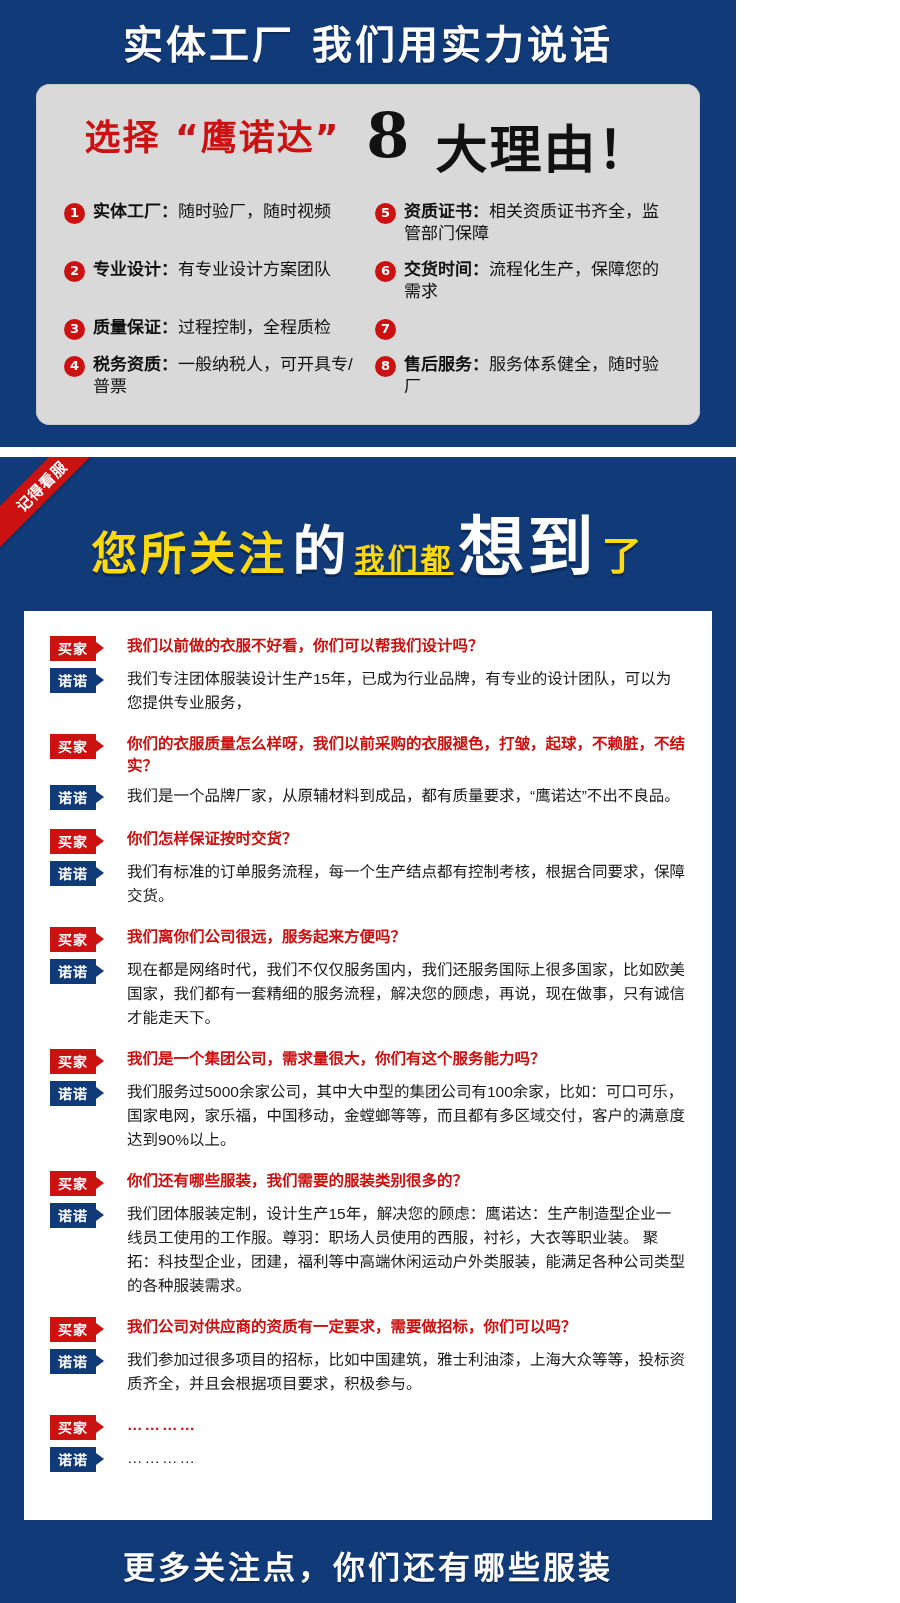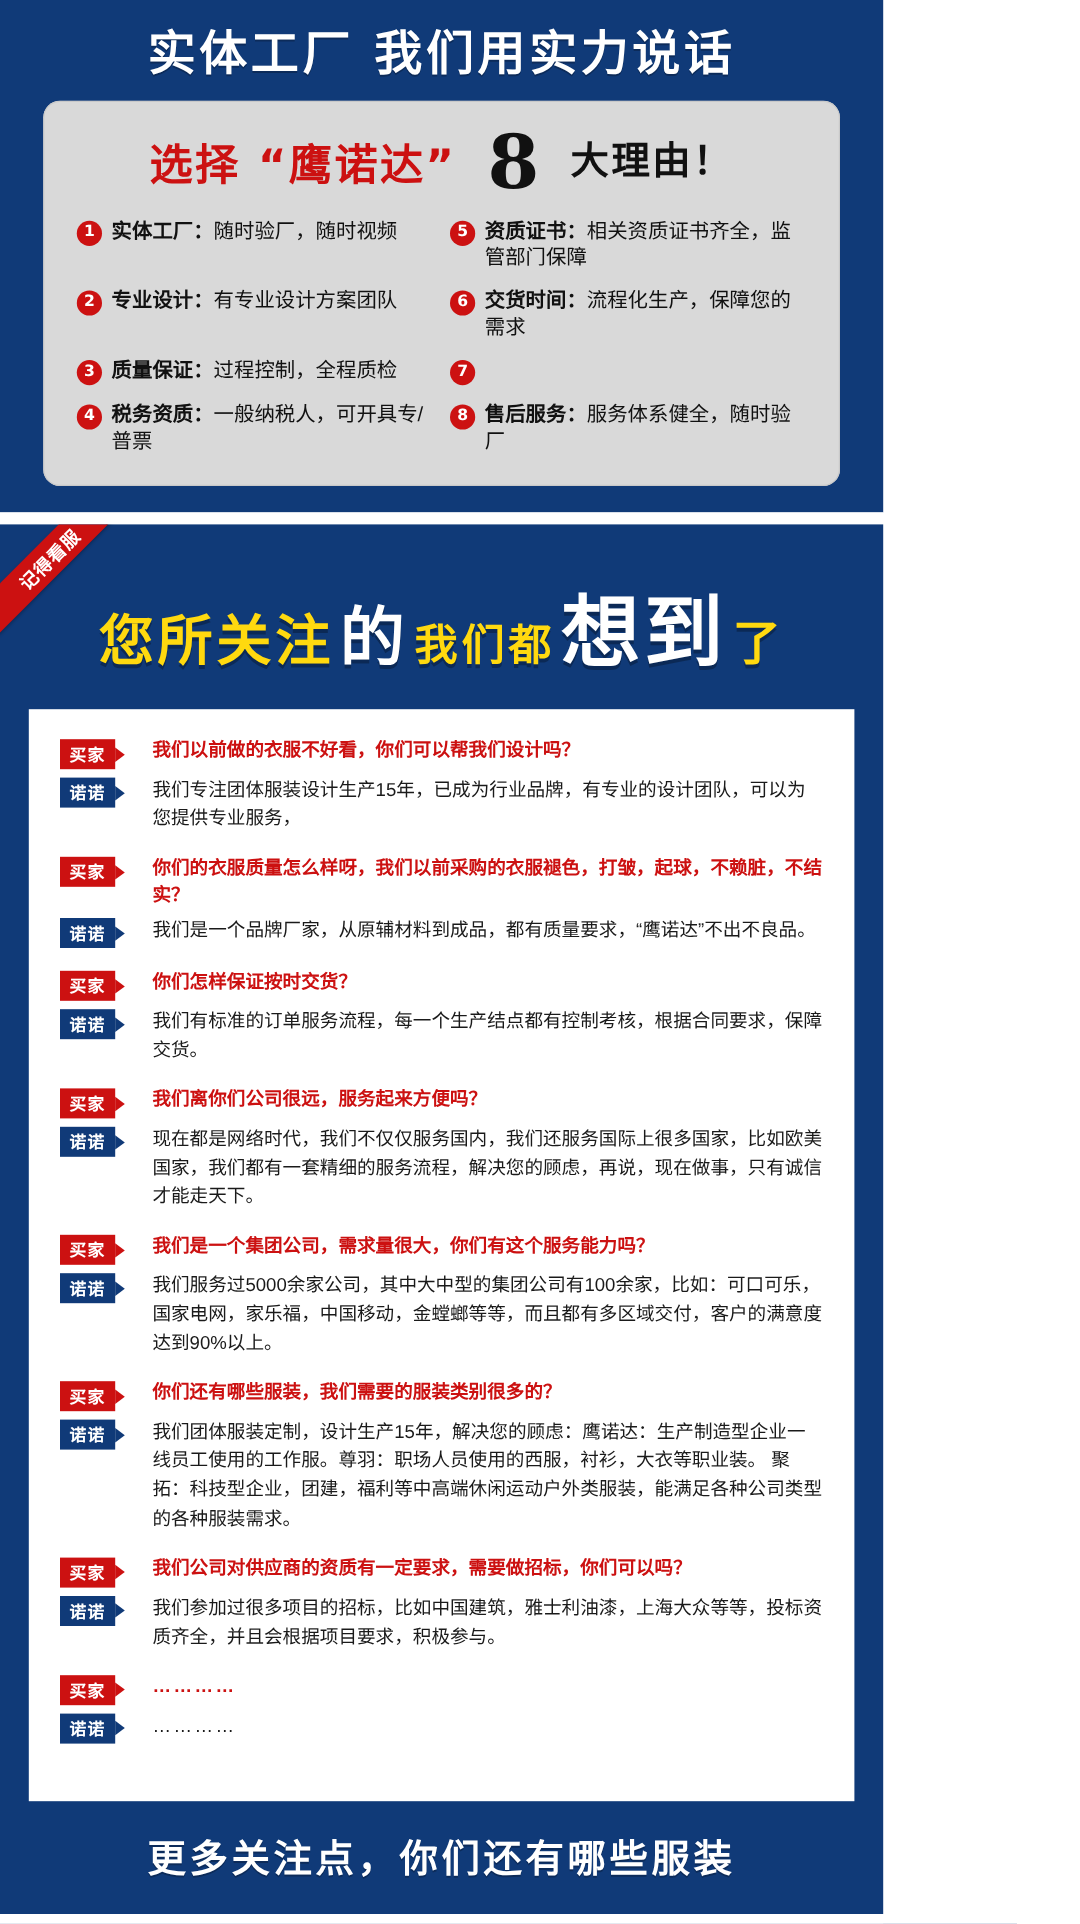--- a/index.html
+++ b/index.html
@@ -60,21 +60,21 @@
   .reasons-head .big8 {
     color: #111111;
     font-size: 62px;
     font-weight: bold;
     line-height: 0.9;
     padding: 0 4px;
     font-family: "DejaVu Serif", serif;
   }
   .reasons-head .dark {
     color: #111111;
-    font-size: 32px;
+    font-size: 52px;
     font-weight: bold;
     letter-spacing: 2px;
     font-family: "DejaVu Sans", "Liberation Sans", sans-serif;
   }
   .reasons-grid {
     display: grid;
     grid-template-columns: 1fr 1fr;
     gap: 14px 14px;
     padding: 0 6px;
   }
@@ -144,21 +144,21 @@
     white-space: nowrap;
     font-family: "DejaVu Sans", "Liberation Sans", sans-serif;
   }
   .faq-headline span {
     font-weight: bold;
     letter-spacing: 3px;
     text-shadow: 0 3px 0 rgba(0,0,0,0.28);
   }
   .hl-y { color: #ffd90f; font-size: 46px; }
   .hl-w { color: #ffffff; font-size: 54px; }
-  .hl-y2 { color: #ffd90f; font-size: 36px; }
+  .hl-y2 { color: #ffd90f; font-size: 30px; text-decoration: underline; }
   .hl-w2 { color: #ffffff; font-size: 66px; }
   .hl-y3 { color: #ffd90f; font-size: 40px; }
 
   .faq-card {
     margin: 0 24px;
     background: #ffffff;
     padding: 24px 26px 30px 26px;
   }
   .qa-block {
     margin-bottom: 18px;

